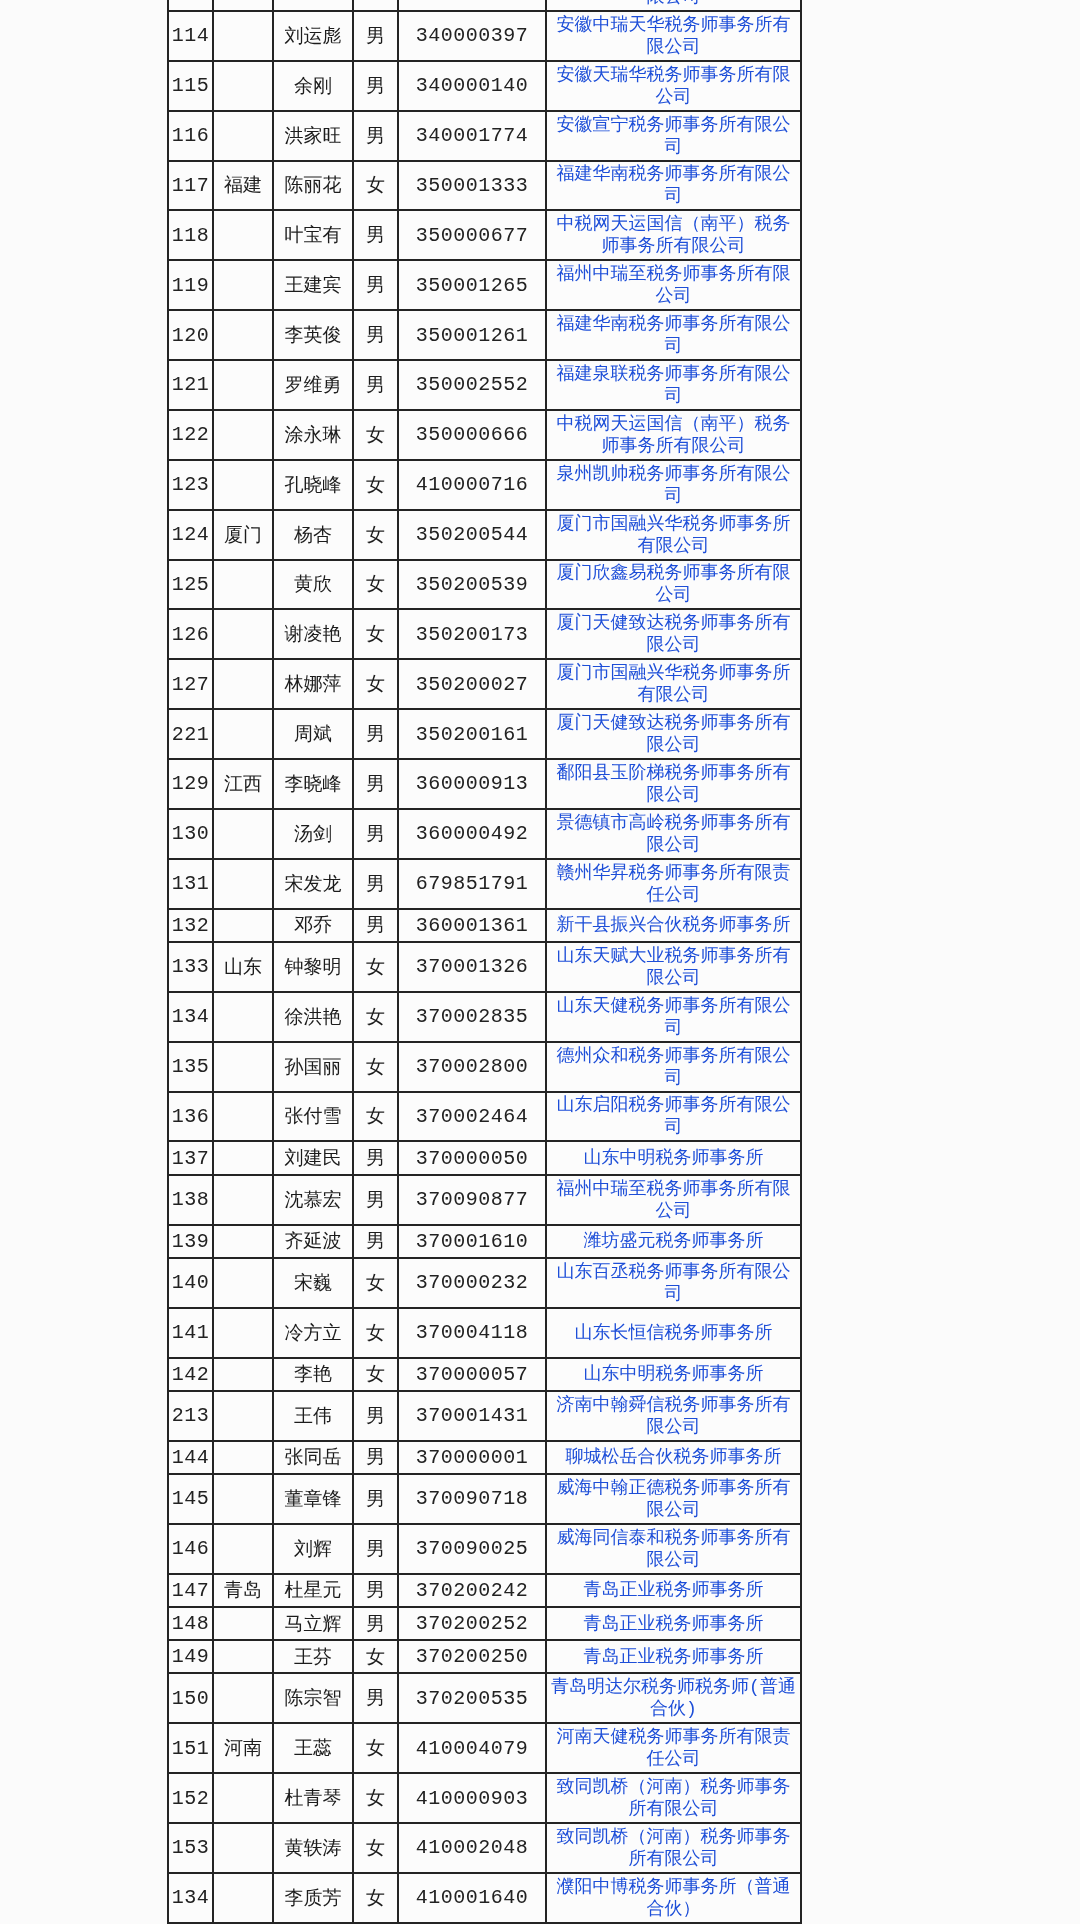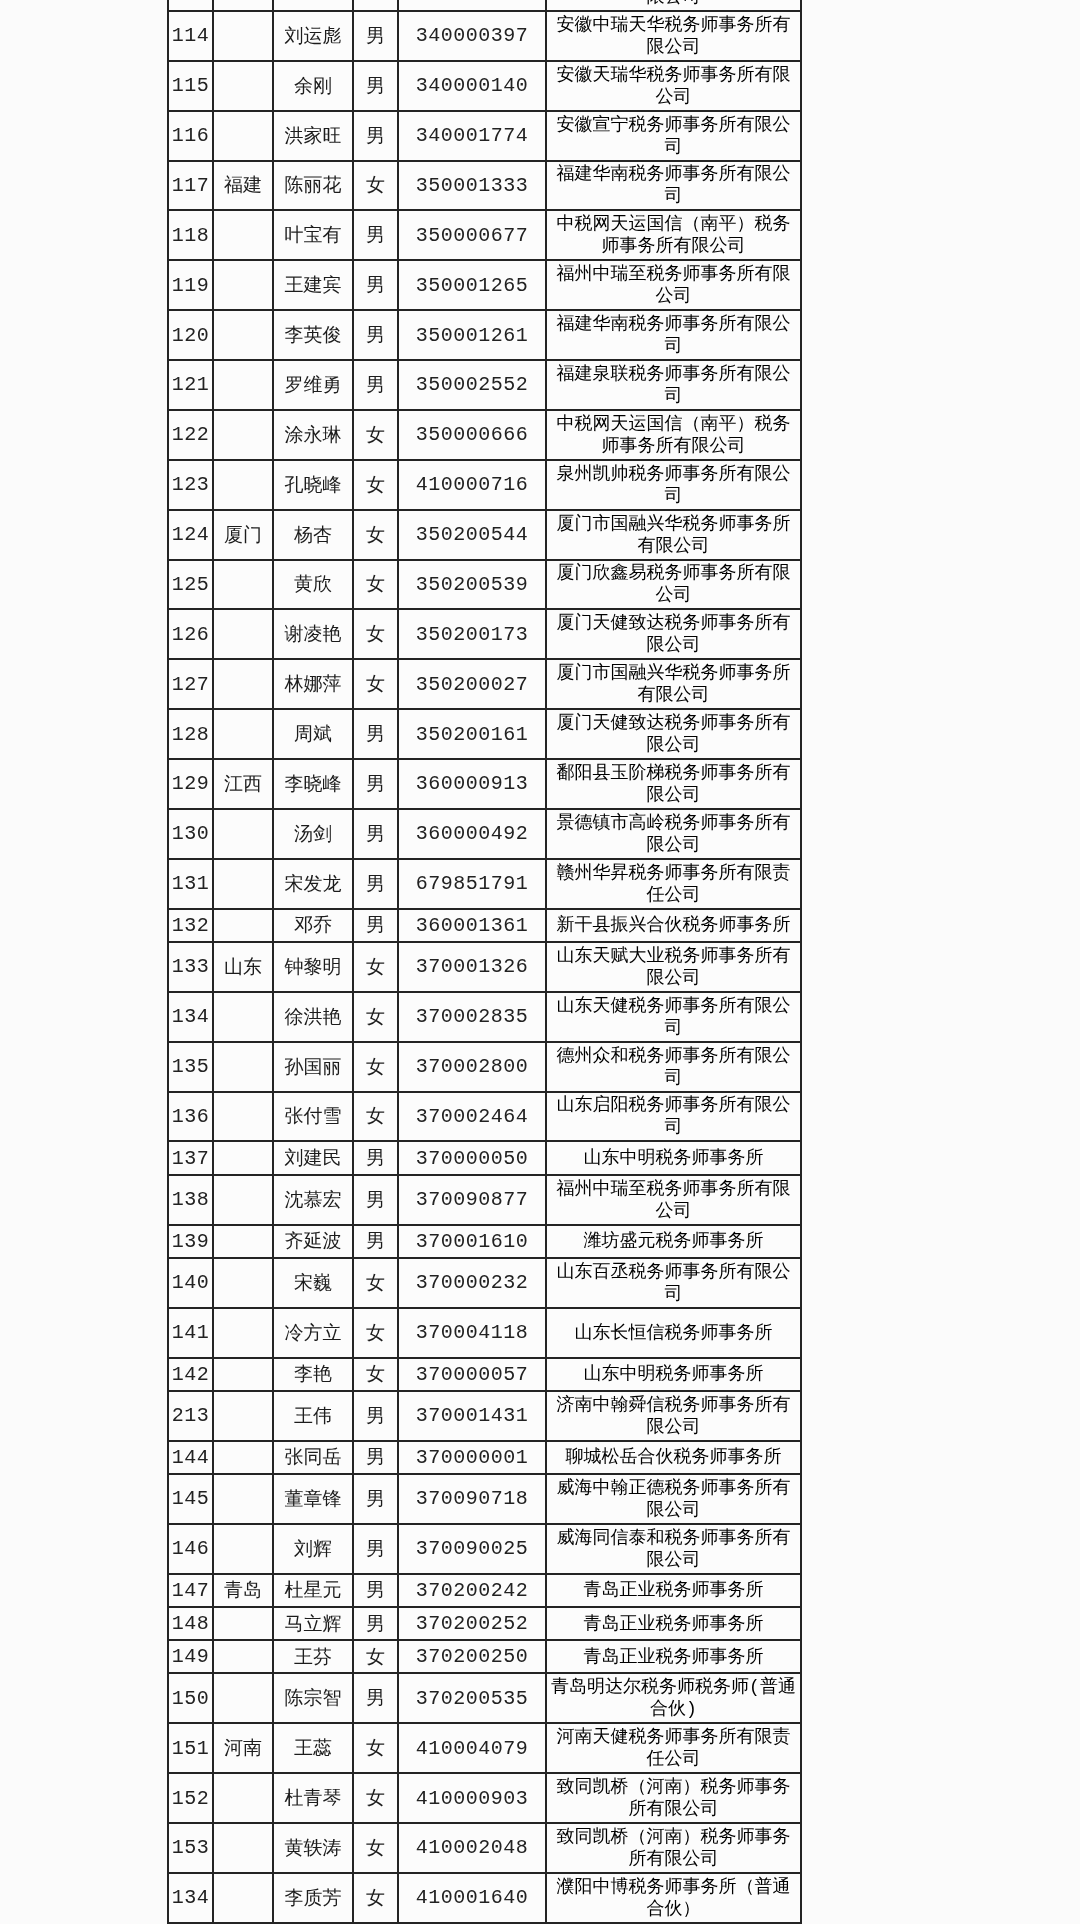--- a/index.html
+++ b/index.html
@@ -41,21 +41,21 @@
     letter-spacing: 0.5px;
     color: #222;
   }
   td.cjk {
     font-size: 19px;
     color: #1c1c1c;
   }
   td.firm {
     font-size: 18px;
     line-height: 22px;
-    color: #000000;
+    color: #1d4ed8;
     word-break: break-all;
   }
   
   tr.partial td { vertical-align: bottom; }
   tr.partial td .cv { padding-bottom: 2px; }
 </style>
 </head>
 <body>
 
 <div class="page">
@@ -365,21 +365,21 @@
             </td>
             <td class="num">
               <div class="cv">350200027</div>
             </td>
             <td class="firm">
               <div class="cv">厦门市国融兴华税务师事务所有限公司</div>
             </td>
           </tr>
           <tr class="row">
             <td class="num">
-              <div class="cv">128</div>
+              <div class="cv">221</div>
             </td>
             <td class="cjk">
               <div class="cv"></div>
             </td>
             <td class="cjk">
               <div class="cv">周斌</div>
             </td>
             <td class="cjk">
               <div class="cv">男</div>
             </td>

